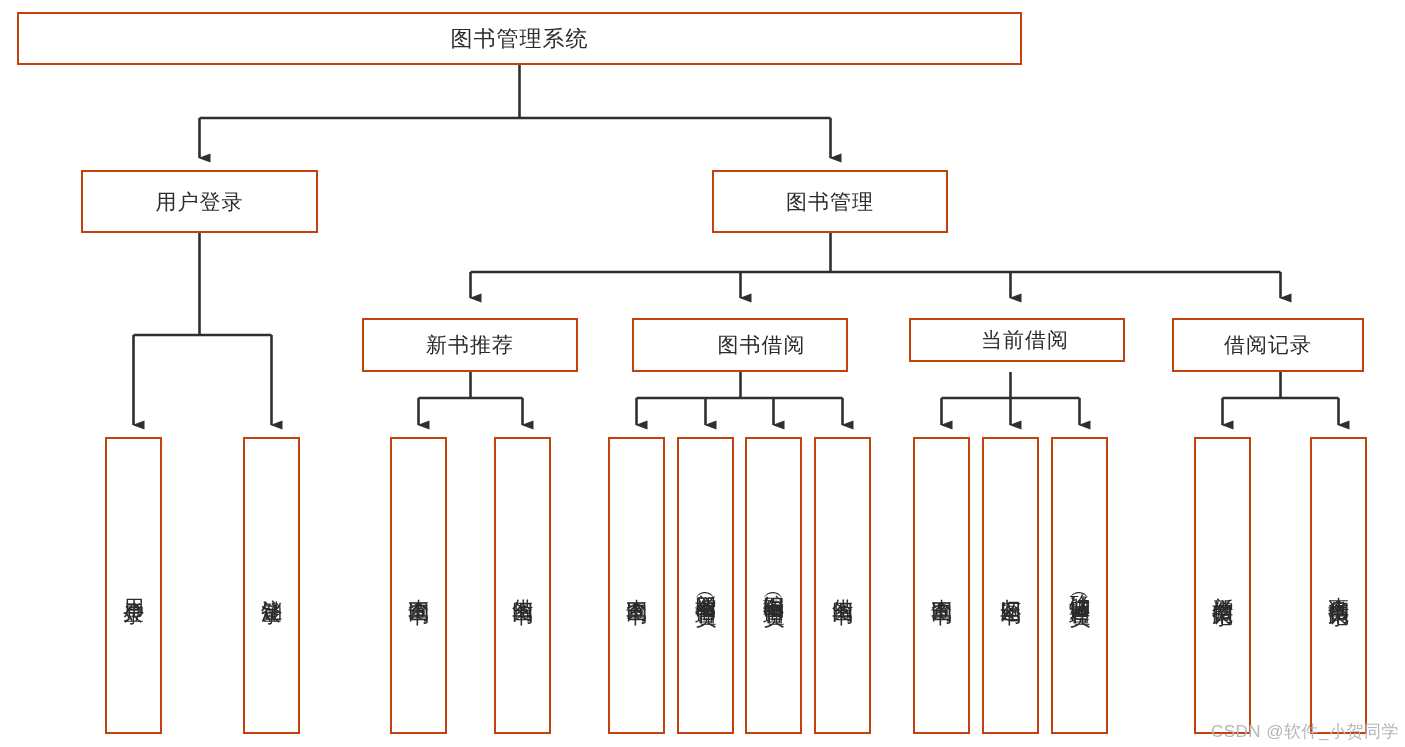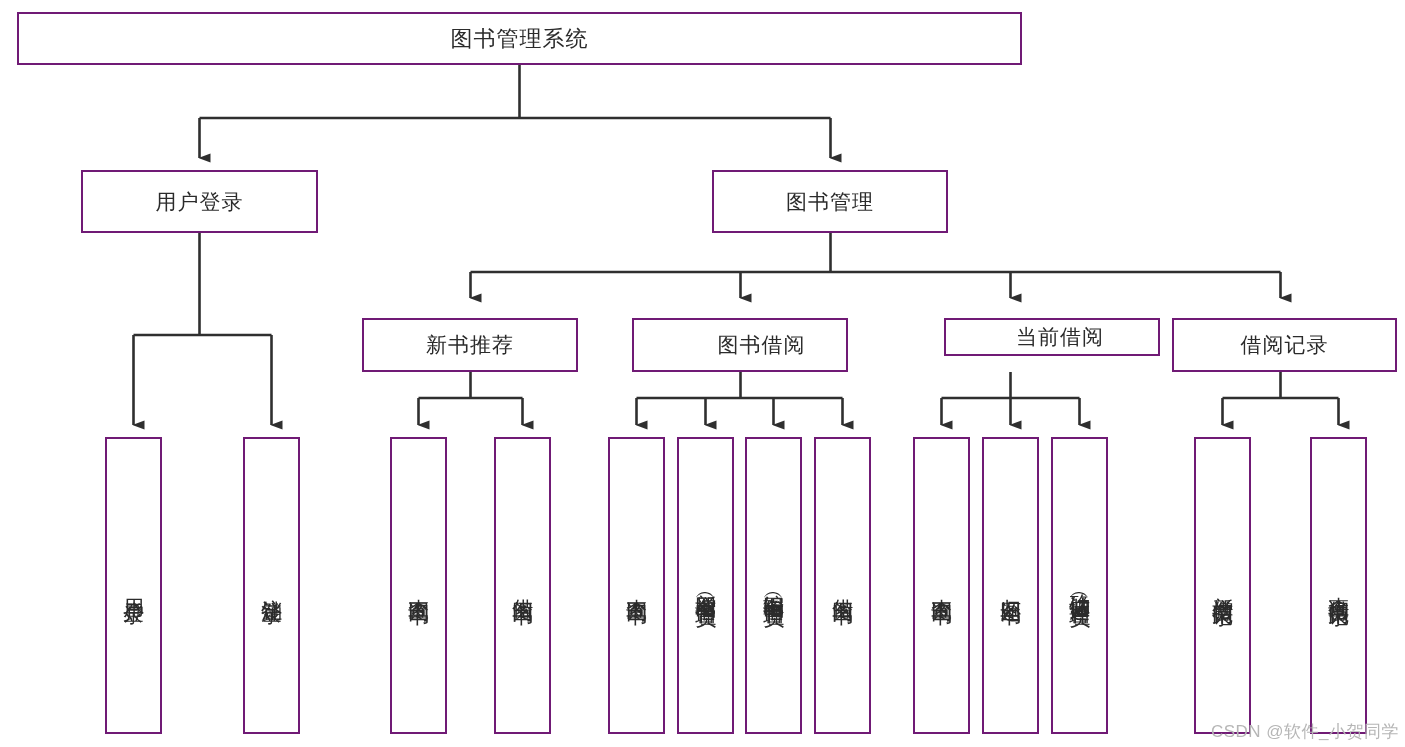--- a/index.html
+++ b/index.html
@@ -23,21 +23,21 @@
     left: 0;
     top: 0;
     width: 1405px;
     height: 747px;
     pointer-events: none;
   }
   .node {
     position: absolute;
     box-sizing: border-box;
     background: #ffffff;
-    border: 2px solid #701a75;
+    border: 2px solid #c2410c;
     display: flex;
     align-items: center;
     justify-content: center;
     color: #2b2b2b;
   }
   .node.h {
     font-size: 21px;
     letter-spacing: 1px;
   }
   .node.root {
@@ -127,22 +127,22 @@
     </g>
   </svg>
 
   <div class="node h root" style="left:17px; top:12px; width:1005px; height:53px;">图书管理系统</div>
 
   <div class="node h" style="left:81px; top:170px; width:237px; height:63px;">用户登录</div>
   <div class="node h" style="left:362px; top:318px; width:216px; height:54px;">新书推荐</div>
 
   <div class="node h" style="left:712px; top:170px; width:236px; height:63px;">图书管理</div>
   <div class="node h" style="left:632px; top:318px; width:216px; height:54px;padding-left:43px;">图书借阅</div>
-  <div class="node h" style="left:944px; top:318px; width:216px; height:38px;padding-left:16px;">当前借阅</div>
-  <div class="node h" style="left:1172px; top:318px; width:225px; height:54px;">借阅记录</div>
+  <div class="node h" style="left:909px; top:318px; width:216px; height:44px;padding-left:16px;">当前借阅</div>
+  <div class="node h" style="left:1172px; top:318px; width:192px; height:54px;">借阅记录</div>
 
   <div class="node v" style="left:105px; top:437px; width:57px; height:297px;">
     <span class="vtext">用户登录</span>
   </div>
   <div class="node v" style="left:243px; top:437px; width:57px; height:297px;">
     <span class="vtext">注销登录</span>
   </div>
 
   <div class="node v" style="left:390px; top:437px; width:57px; height:297px;">
     <span class="vtext">查询图书</span>

